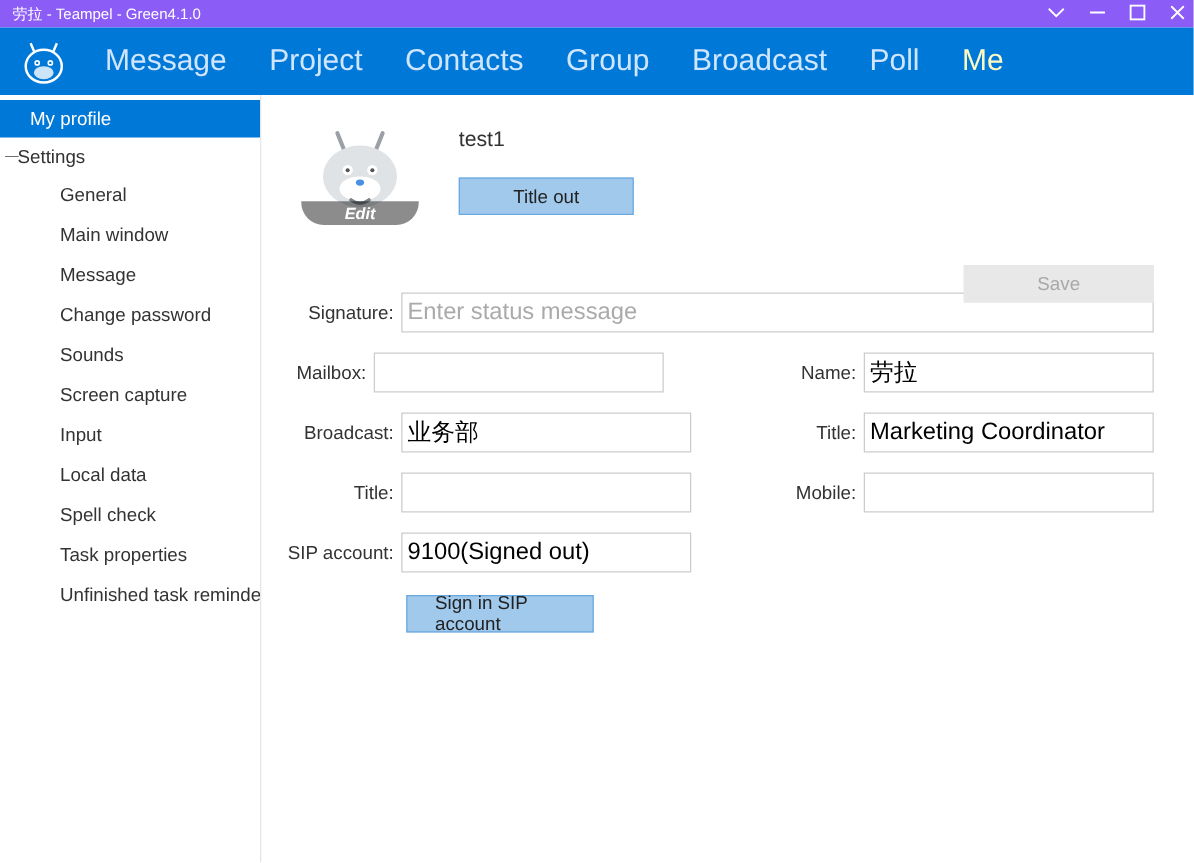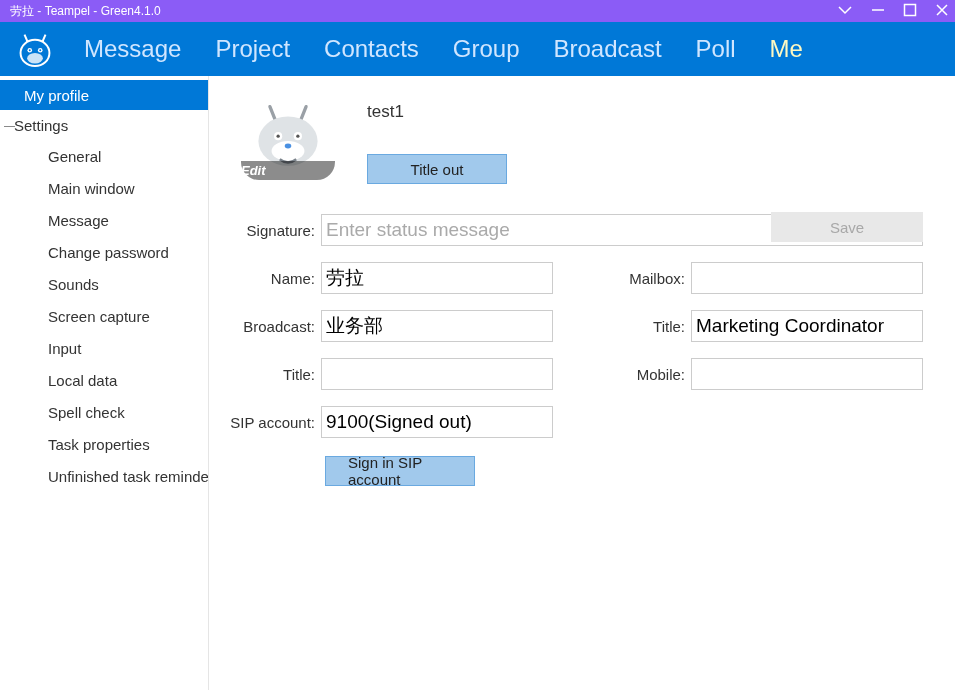--- a/index.html
+++ b/index.html
@@ -93,29 +93,29 @@
       position: relative;
       display:flex; justify-content:center;
     }
     .avatar-box svg { width:84px; height:74px; }
     .avatar-edit {
       position: absolute;
       bottom: 0;
       left: 0; right: 0;
       background: rgba(0,0,0,0.45);
       color: #fff;
-      text-align: left;
+      text-align: center;
       font-size: 13px;
       font-style: italic;
       font-weight:600;
       padding: 2px 0;
       cursor: pointer;
       border-radius: 0 0 18px 18px;
     }
-    .profile-col { display:flex; flex-direction:column; gap:32px; padding-top:2px;}
+    .profile-col { display:flex; flex-direction:column; gap:20px; padding-top:2px;}
     .username { font-size: 17px; color:#333; }
 
     .btn {
       height: 30px;
       padding: 0 22px;
       border: 1px solid #6aa9e0;
       background: #a1c9ec;
       color: #222;
       font-size: 15px;
       display: inline-flex;
@@ -124,21 +124,21 @@
       cursor: pointer;
     }
     .btn.signout { width:140px; }
     .btn.sip { width:150px; }
     .btn.save {
       background:#e8e8e8; border:1px solid #e8e8e8;
       color:#a8a8a8; width:152px;
       position:absolute; top:136px; right:32px;
     }
 
-    .form { margin-top: 30px; }
+    .form { margin-top: 54px; }
     .form-row { display:flex; align-items:center; margin-bottom:16px; }
     .form-row.double { justify-content:space-between; }
     .field { display:flex; align-items:center; }
     .label { width:96px; text-align:right; font-size:15px; color:#333; padding-right:6px;}
     .label.right { width:74px; text-align:right; padding-right:6px;}
     .input {
       height: 32px;
       border:1px solid #ccc;
       padding: 0 4px;
       font-size:19px;
@@ -285,26 +285,26 @@
 
       <div class="form-row">
         <div class="field">
           <div class="label">Signature:</div>
           <input class="input sig" placeholder="Enter status message" style="">
         </div>
       </div>
 
       <div class="form-row double">
         <div class="field">
+          <div class="label right">Mailbox:</div>
+          <input class="input right" value="" style="">
+        </div>
+        <div class="field">
           <div class="label">Name:</div>
           <input class="input short" value="劳拉" style="">
-        </div>
-        <div class="field">
-          <div class="label right">Mailbox:</div>
-          <input class="input right" value="" style="">
         </div>
       </div>
 
       <div class="form-row double">
         <div class="field">
           <div class="label">Broadcast:</div>
           <input class="input short" value="业务部" style="">
         </div>
         <div class="field">
           <div class="label right">Title:</div>

